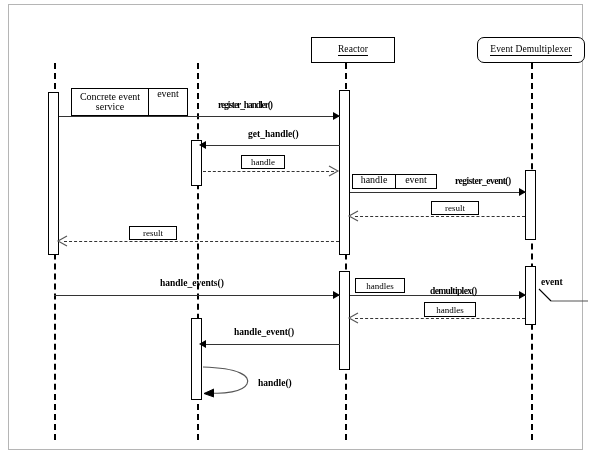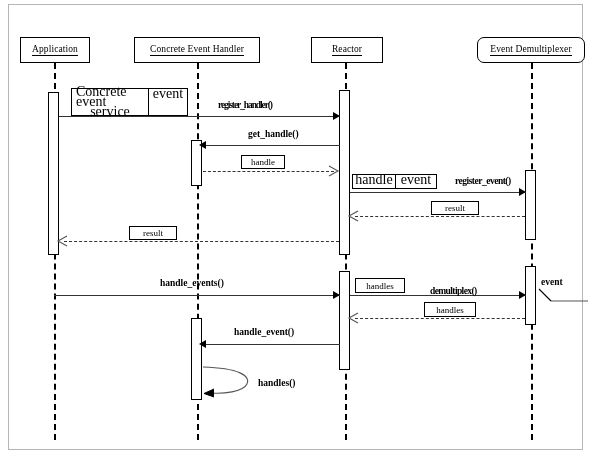--- a/index.html
+++ b/index.html
@@ -48,43 +48,37 @@
   }
   .param-box{
     position:absolute;border:1px solid #000;background:#ffffff;
     box-sizing:border-box;font-size:9px;color:#000;
     display:flex;align-items:center;justify-content:center;
     line-height:10px;text-align:center;
   }
   .param-group{position:absolute;display:flex;align-items:stretch;}
   .param-group .cell{
     border:1px solid #000;background:#fff;box-sizing:border-box;
-    font-size:14px;display:flex;justify-content:center;
+    font-size:10px;display:flex;justify-content:center;
     padding:0 4px;line-height:10px;
   }
   .param-group .cell + .cell{margin-left:-1px;}
   .selfcall{position:absolute;}
   .selfcall svg{display:block;overflow:visible;}
   .evt-arrow{position:absolute;}
   .evt-arrow svg{display:block;overflow:visible;}
   .two-line{display:flex;flex-direction:column;align-items:center;justify-content:center;}
 </style>
 </head>
 <body>
 
 <div id="canvas">
   <div id="frame"></div>
 
-  <div class="lifeline-head" style="left:20px;top:37px;width:70px;height:26px;">
-    <span>Application</span>
-  </div>
-  <div class="lifeline-head" style="left:134px;top:37px;width:126px;height:26px;">
-    <span>Concrete Event Handler</span>
-  </div>
-  <div class="lifeline-head" style="left:311px;top:37px;width:72px;height:26px;">
+  <div class="lifeline-head" style="left:311px;top:37px;width:84px;height:26px;">
     <span>Reactor</span>
   </div>
   <div class="lifeline-head" style="left:477px;top:37px;width:108px;height:26px;border-radius:7px;">
     <span>Event Demultiplexer</span>
   </div>
 
   <div class="lifeline" style="left:54px;top:63px;height:377px;"></div>
   <div class="lifeline" style="left:197px;top:63px;height:377px;"></div>
   <div class="lifeline" style="left:345px;top:63px;height:377px;"></div>
   <div class="lifeline" style="left:531px;top:63px;height:377px;"></div>
@@ -177,15 +171,15 @@
   <div class="msg-line" style="left:203px;top:344px;width:137px;"></div>
   <div class="arrow-l" style="left:199px;top:340px;"></div>
   <div class="msg-label" style="left:234px;top:327px;">handle_event()</div>
 
   <div class="selfcall" style="left:201px;top:364px;">
     <svg width="60" height="36" viewBox="0 0 60 36">
       <path d="M2,3 C38,4 50,12 46,20 C42,28 22,30 10,29" fill="none" stroke="#555" stroke-width="1.1"></path>
       <path d="M13,25 L3,29.5 L13,33" fill="#000" stroke="#000" stroke-width="1"></path>
     </svg>
   </div>
-  <div class="msg-label" style="left:258px;top:378px;">handles()</div>
+  <div class="msg-label" style="left:258px;top:378px;">handle()</div>
 
 </div>
 
 </body></html>

